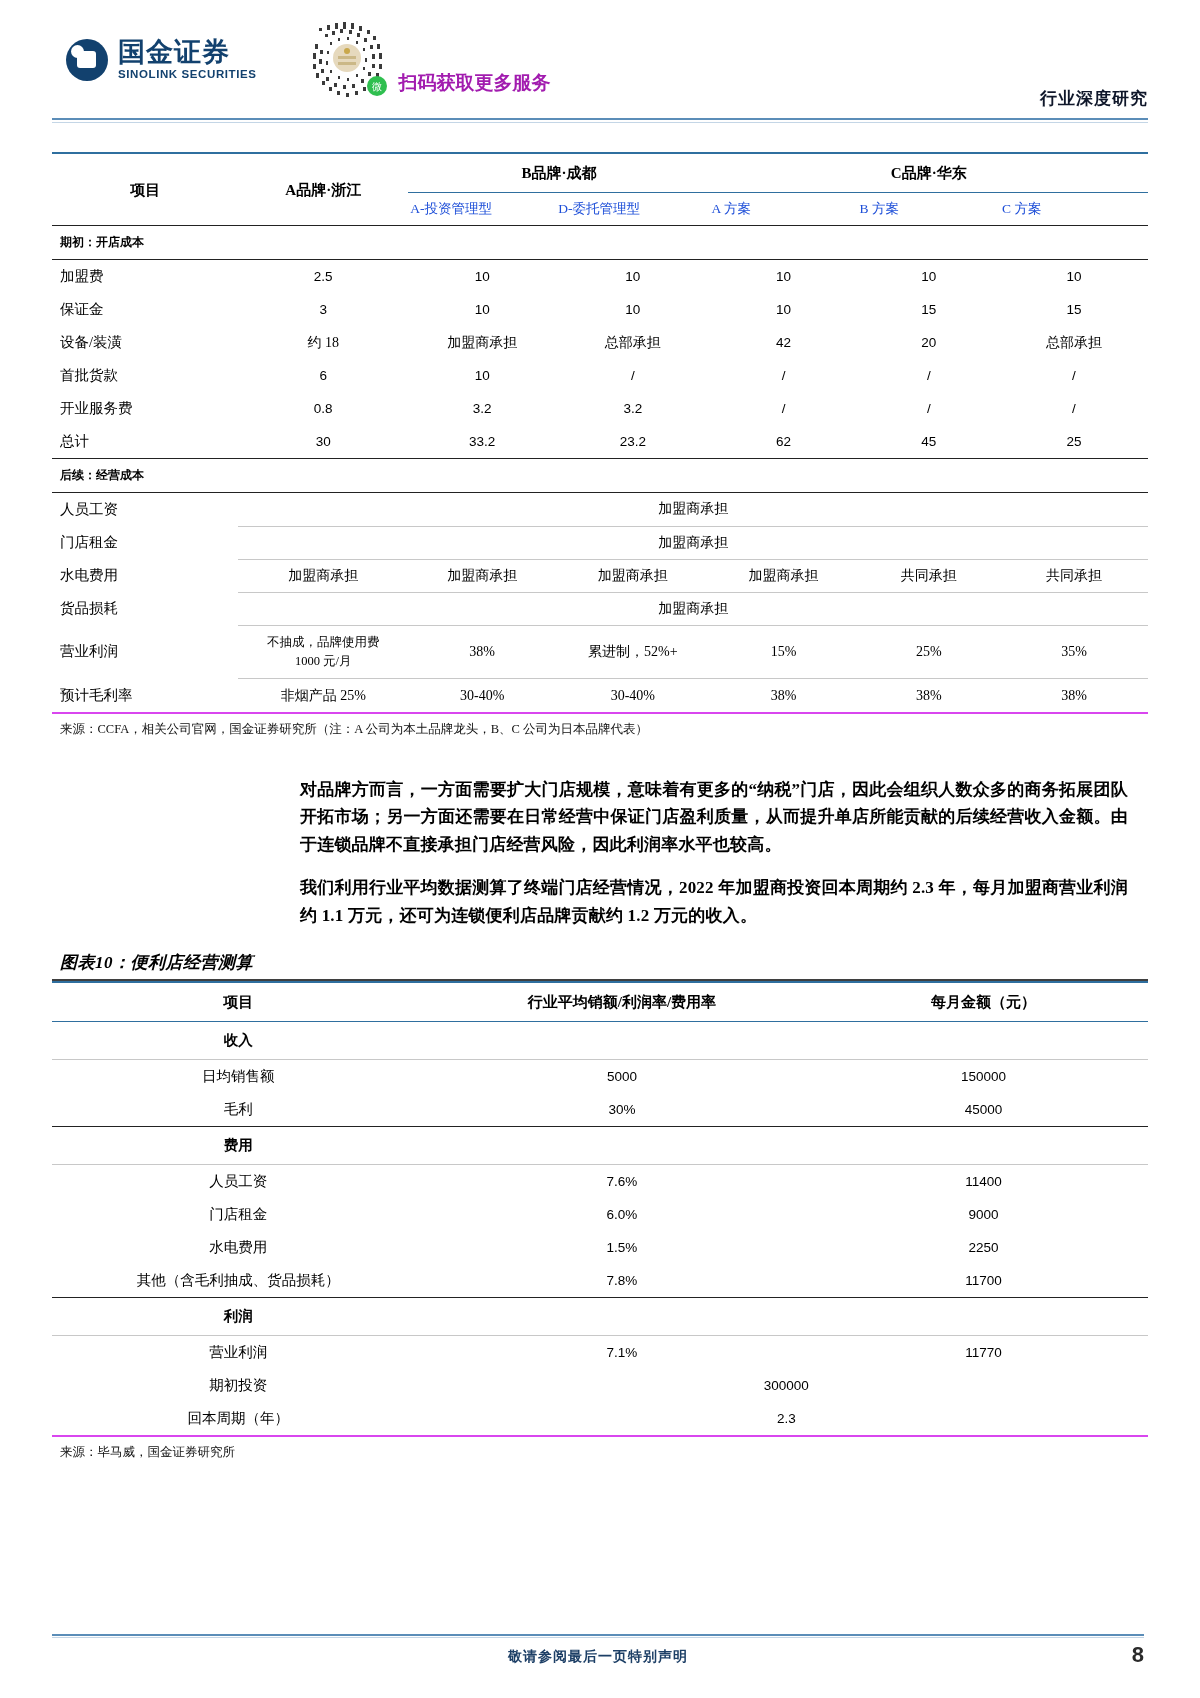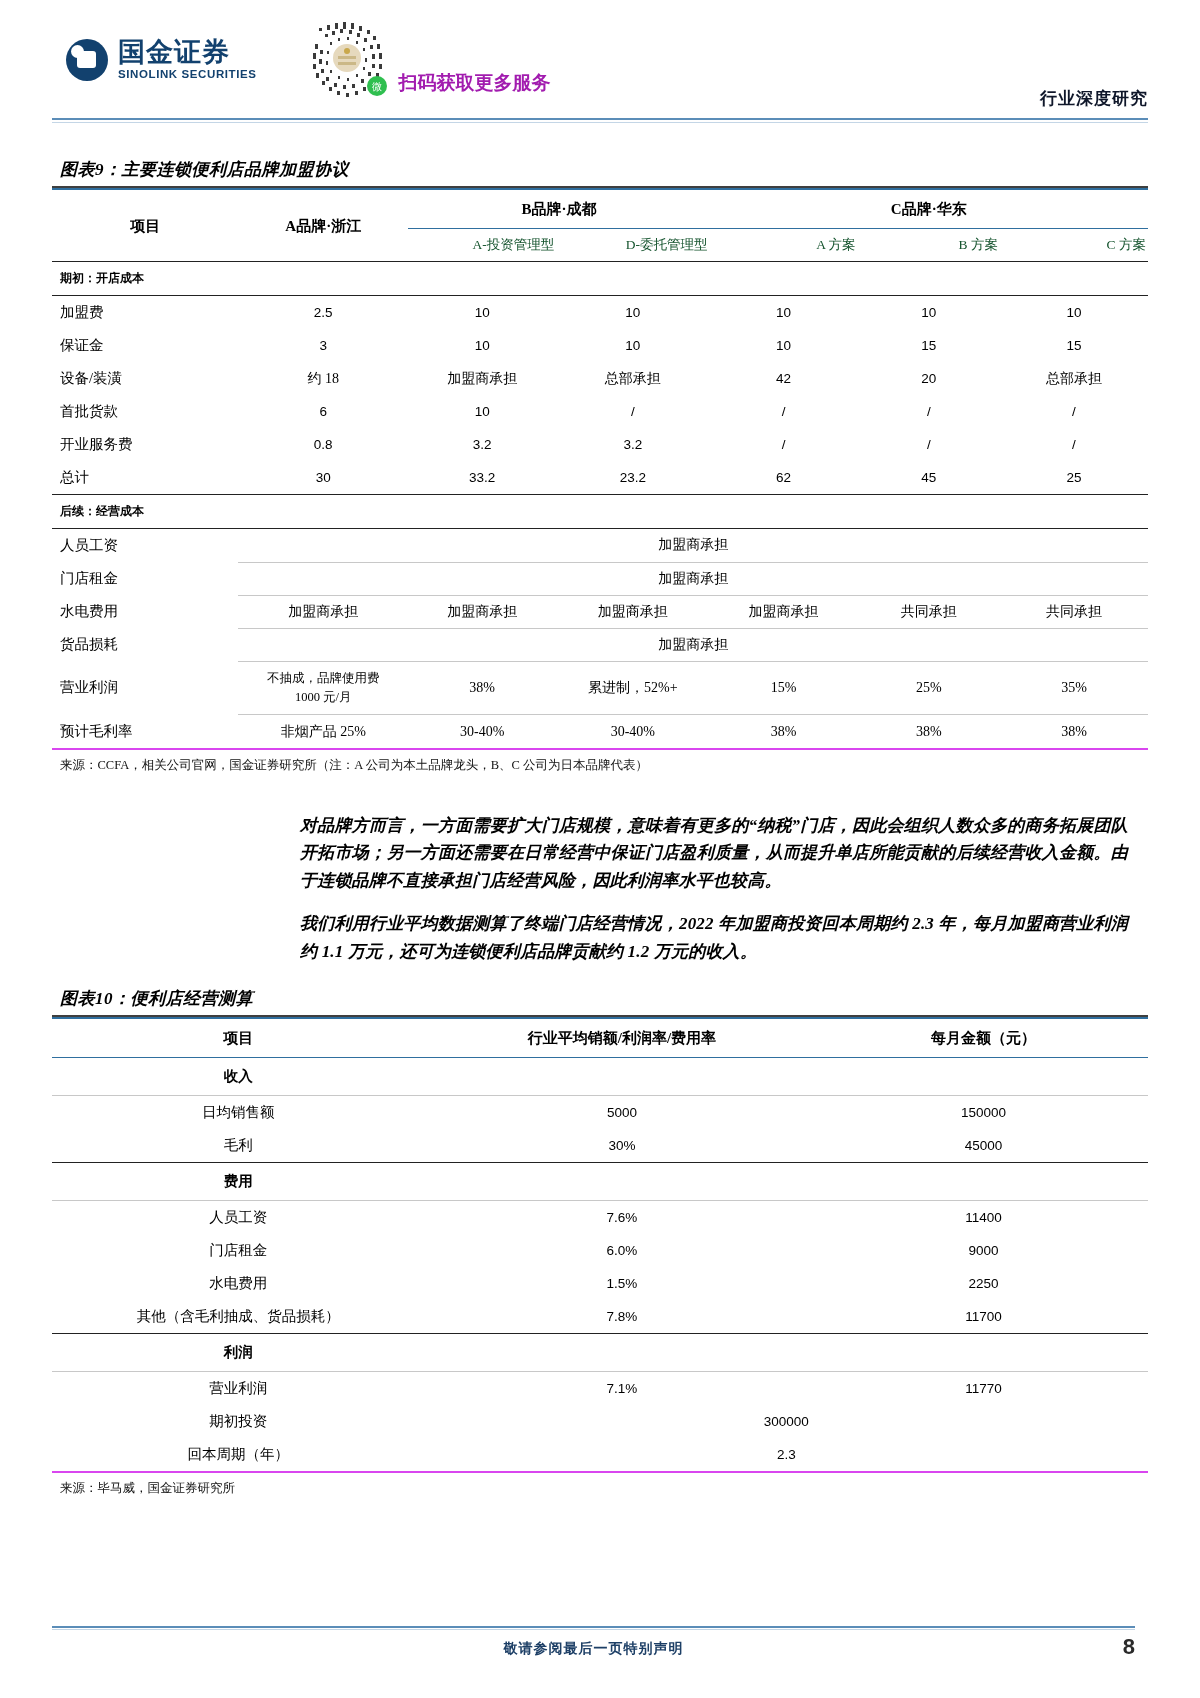--- a/index.html
+++ b/index.html
@@ -97,24 +97,24 @@
   .rule-dark{border-top:1.5px solid #222;}
   .rule-light{border-top:1px solid #c8c8c8;}
   .rule-bottom{border-bottom:2px solid #d946ef;}
 
   .t9 .hcell{
     text-align:center;font-weight:bold;font-size:15px;
     padding:10px 2px 9px;
     white-space:nowrap;
   }
   .t9 .hsub{
-    text-align:right;font-weight:normal;font-size:13.5px;
+    text-align:left;font-weight:normal;font-size:13.5px;
     padding:7px 2px 7px;
     white-space:nowrap;
-    color:#14532d;
+    color:#1d4ed8;
   }
   .t9 .rowlabel{
     text-align:left;padding:7px 0 7px 8px;font-size:14.5px;white-space:nowrap;
   }
   .t9 .sect{
     text-align:left;font-weight:bold;font-size:12px;
     padding:8px 0 8px 8px;white-space:nowrap;
   }
   .t9 .val{
     text-align:center;font-size:14px;padding:7px 2px;white-space:nowrap;
@@ -131,38 +131,37 @@
 
   
   .para-block{margin:38px 0 0 0;padding-left:248px;padding-right:8px;}
   .para{
     font-weight:bold;
     font-size:17px;
     line-height:1.62;
     text-align:justify;
     margin:0 12px 16px 0;
     letter-spacing:0.2px;
-    font-style:italic;
   }
 
   
   .t10{font-size:14.5px;}
   .t10 .hcell{
     text-align:center;font-weight:bold;font-size:15px;padding:10px 2px 9px;
   }
   .t10 .rowlabel{text-align:center;padding:7px 2px;font-size:14.5px;}
   .t10 .sect{text-align:center;font-weight:bold;padding:9px 2px;font-size:14.5px;}
   .t10 .val{
     text-align:center;font-size:13.5px;padding:7px 2px;
     font-family:"Liberation Sans","DejaVu Sans",sans-serif;
   }
 
   
   .footer{
-    position:absolute;left:0;right:13px;bottom:0;height:72px;
+    position:absolute;left:0;right:4px;bottom:0;height:64px;
   }
   .footer-rule{position:absolute;left:52px;right:52px;top:0;height:2px;background:#5b8db8;}
   .footer-rule2{position:absolute;left:52px;right:52px;top:3px;height:1px;background:#c4d6e6;}
   .footer-text{
     position:absolute;left:0;right:0;top:14px;text-align:center;
     font-weight:bold;font-size:14px;color:#1d3f66;letter-spacing:1px;
   }
   .page-num{
     position:absolute;right:52px;top:8px;
     font-family:"Liberation Sans","DejaVu Sans",sans-serif;
@@ -258,23 +257,20 @@
     </div>
 
     <div class="header-right">行业深度研究</div>
     <div class="header-rule"></div>
     <div class="header-rule-thin"></div>
   </div>
 
   <div class="content">
 
     <div style="margin-top:32px;">
-      <div style="border-bottom:2px solid #3f3f3f;">
-        <div class="exhibit-title" style="border:none;">图表9：主要连锁便利店品牌加盟协议</div>
-      </div>
 
       <table class="t9">
         <colgroup>
           <col style="width:17%">
             <col style="width:15.5%">
             <col style="width:13.5%">
           <col style="width:14%">
             <col style="width:13.5%">
             <col style="width:13%">
             <col style="width:13.5%">

